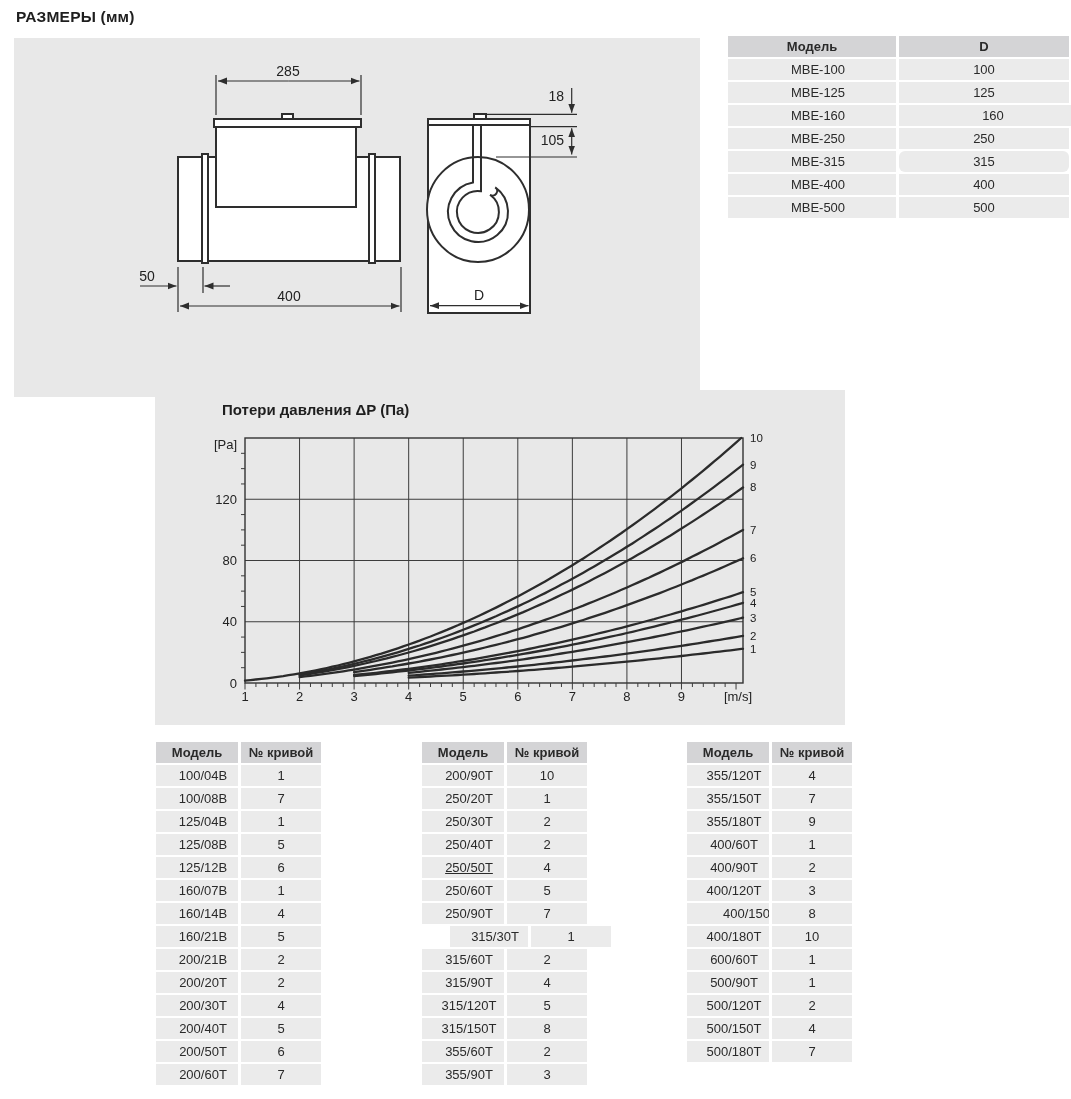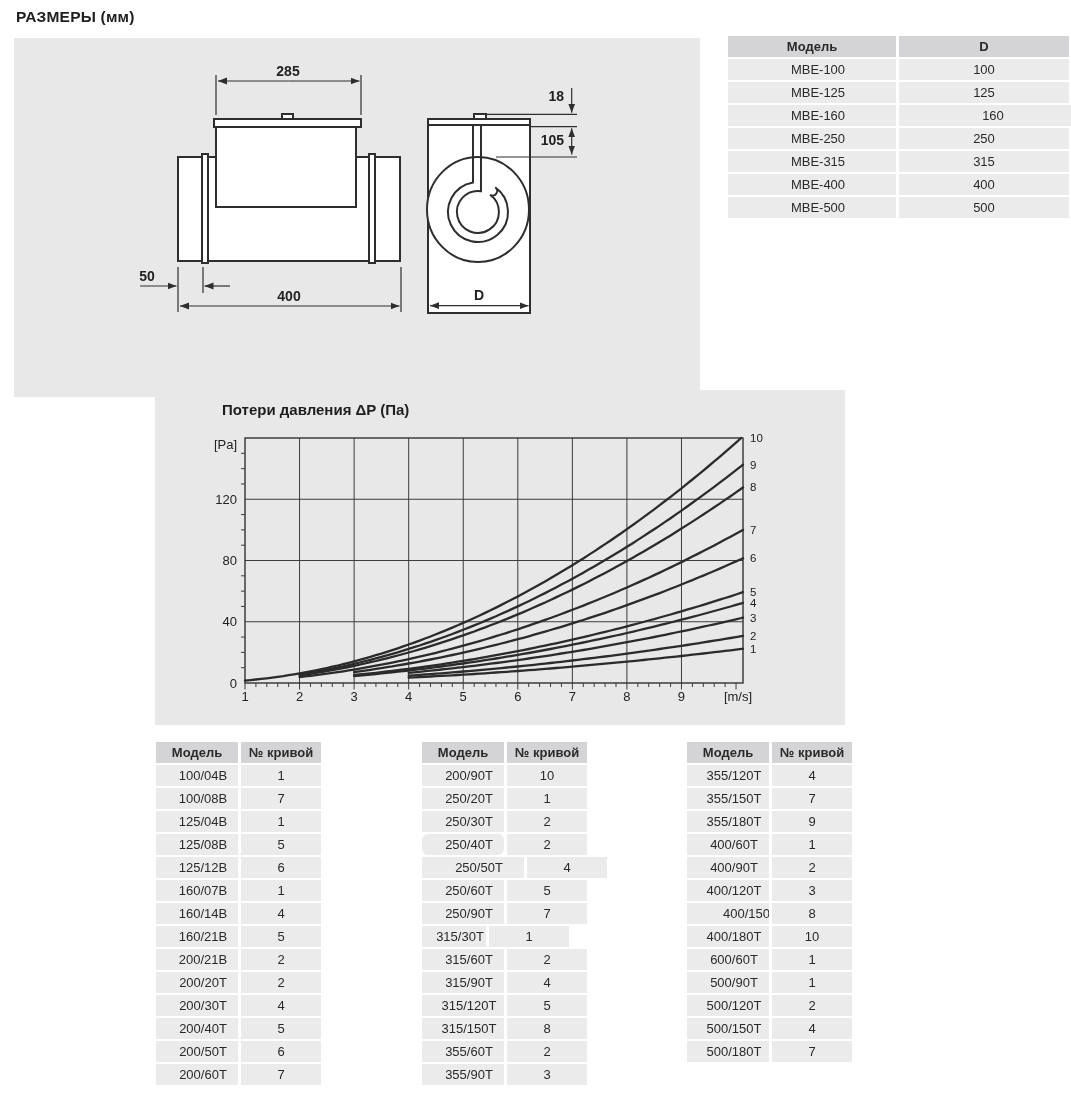--- a/index.html
+++ b/index.html
@@ -4,21 +4,21 @@
 <style>
   html,body{margin:0;padding:0;}
   body{
     position:relative;width:1071px;height:1099px;background:#ffffff;
     font-family:"Liberation Sans","DejaVu Sans",sans-serif;color:#2a2a2a;overflow:hidden;
   }
   .page-title{
     position:absolute;left:16px;top:8px;font-size:15.5px;font-weight:bold;letter-spacing:.2px;color:#1e1e1e;
   }
   .panel{position:absolute;background:#e8e8e8;}
-  #drawing-panel{left:14px;top:38px;width:686px;height:359px;font-weight:bold;}
+  #drawing-panel{left:14px;top:38px;width:686px;height:359px;}
   #chart-panel{left:155px;top:390px;width:690px;height:335px;}
   .chart-title{
     position:absolute;left:67px;top:11px;font-size:15px;font-weight:bold;color:#1e1e1e;
   }
   svg{position:absolute;left:0;top:0;}
   
   .tbl{position:absolute;}
   .t-row{display:flex;margin-bottom:2px;}
   .t-cell{
     background:#ebebeb;height:21px;line-height:21px;font-size:13px;
@@ -112,21 +112,21 @@
     <div class="t-row">
       <div class="t-cell t-model" style="width: 168px;">MBE-160</div>
       <div class="t-cell t-val" style="width: 188px;">160</div>
     </div>
     <div class="t-row">
       <div class="t-cell t-model" style="width: 168px;">MBE-250</div>
       <div class="t-cell t-val" style="width: 170px;">250</div>
     </div>
     <div class="t-row">
       <div class="t-cell t-model" style="width: 168px;">MBE-315</div>
-      <div class="t-cell t-val" style="width: 170px;">315</div>
+      <div class="t-cell t-val" style="width: 170px; border-radius: 6px;">315</div>
     </div>
     <div class="t-row">
       <div class="t-cell t-model" style="width: 168px;">MBE-400</div>
       <div class="t-cell t-val" style="width: 170px;">400</div>
     </div>
     <div class="t-row">
       <div class="t-cell t-model" style="width: 168px;">MBE-500</div>
       <div class="t-cell t-val" style="width: 170px;">500</div>
     </div>
   </div>
@@ -325,37 +325,37 @@
     </div>
     <div class="t-row">
       <div class="t-cell t-model" style="width: 82px;">250/20T</div>
       <div class="t-cell t-val" style="width: 80px;">1</div>
     </div>
     <div class="t-row">
       <div class="t-cell t-model" style="width: 82px;">250/30T</div>
       <div class="t-cell t-val" style="width: 80px;">2</div>
     </div>
     <div class="t-row">
-      <div class="t-cell t-model" style="width: 82px; border-radius: 6px;">250/40T</div>
-      <div class="t-cell t-val" style="width: 80px;">2</div>
-    </div>
-    <div class="t-row">
-      <div class="t-cell t-model" style="width: 102px;">250/50T</div>
+      <div class="t-cell t-model" style="width: 82px;">250/40T</div>
+      <div class="t-cell t-val" style="width: 80px;">2</div>
+    </div>
+    <div class="t-row">
+      <div class="t-cell t-model" style="width: 82px; text-decoration: underline;">250/50T</div>
       <div class="t-cell t-val" style="width: 80px;">4</div>
     </div>
     <div class="t-row">
       <div class="t-cell t-model" style="width: 82px;">250/60T</div>
       <div class="t-cell t-val" style="width: 80px;">5</div>
     </div>
     <div class="t-row">
       <div class="t-cell t-model" style="width: 82px;">250/90T</div>
       <div class="t-cell t-val" style="width: 80px;">7</div>
     </div>
     <div class="t-row">
-      <div class="t-cell t-model" style="width: 64px;">315/30T</div>
+      <div class="t-cell t-model" style="width: 78px; margin-left: 28px;">315/30T</div>
       <div class="t-cell t-val" style="width: 80px;">1</div>
     </div>
     <div class="t-row">
       <div class="t-cell t-model" style="width: 82px;">315/60T</div>
       <div class="t-cell t-val" style="width: 80px;">2</div>
     </div>
     <div class="t-row">
       <div class="t-cell t-model" style="width: 82px;">315/90T</div>
       <div class="t-cell t-val" style="width: 80px;">4</div>
     </div>

